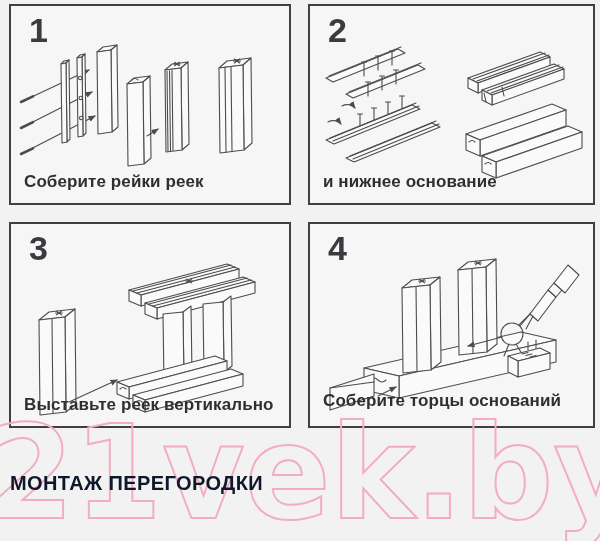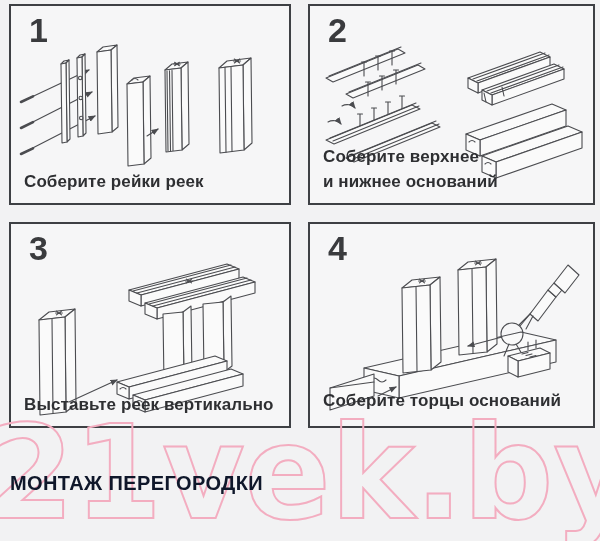--- a/index.html
+++ b/index.html
@@ -146,22 +146,21 @@
         <polygon points="164,106 250,76 250,92 164,122"></polygon>
         <polygon points="150,100 164,106 164,122 150,116"></polygon>
         <path d="M153,108 q3,-3 6,0"></path>
         <polygon points="166,122 252,92 266,98 180,128"></polygon>
         <polygon points="180,128 266,98 266,114 180,144"></polygon>
         <polygon points="166,122 180,128 180,144 166,138"></polygon>
         <path d="M169,130 q3,-3 6,0"></path>
       </g>
     </svg>
     <div class="cap">
-      <span>Соберите верхнее</span>
-        <span>и нижнее оснований</span>
+        <span>и нижнее основание</span>
     </div>
   </div>
 
   <div class="panel panel-3">
     <div class="num">3</div>
     <svg class="illu" style="left:6px;top:30px;" width="268" height="168" viewBox="0 0 268 168" fill="none" stroke="#4b4c50" stroke-width="1.1" stroke-linejoin="round" stroke-linecap="round">
       <defs>
         <marker id="ah3" markerWidth="9" markerHeight="8" refX="6.5" refY="3" orient="auto" markerUnits="userSpaceOnUse">
           <path d="M0,0 L7.5,3 L0,6 Z" fill="#4b4c50" stroke="none"></path>
         </marker>

